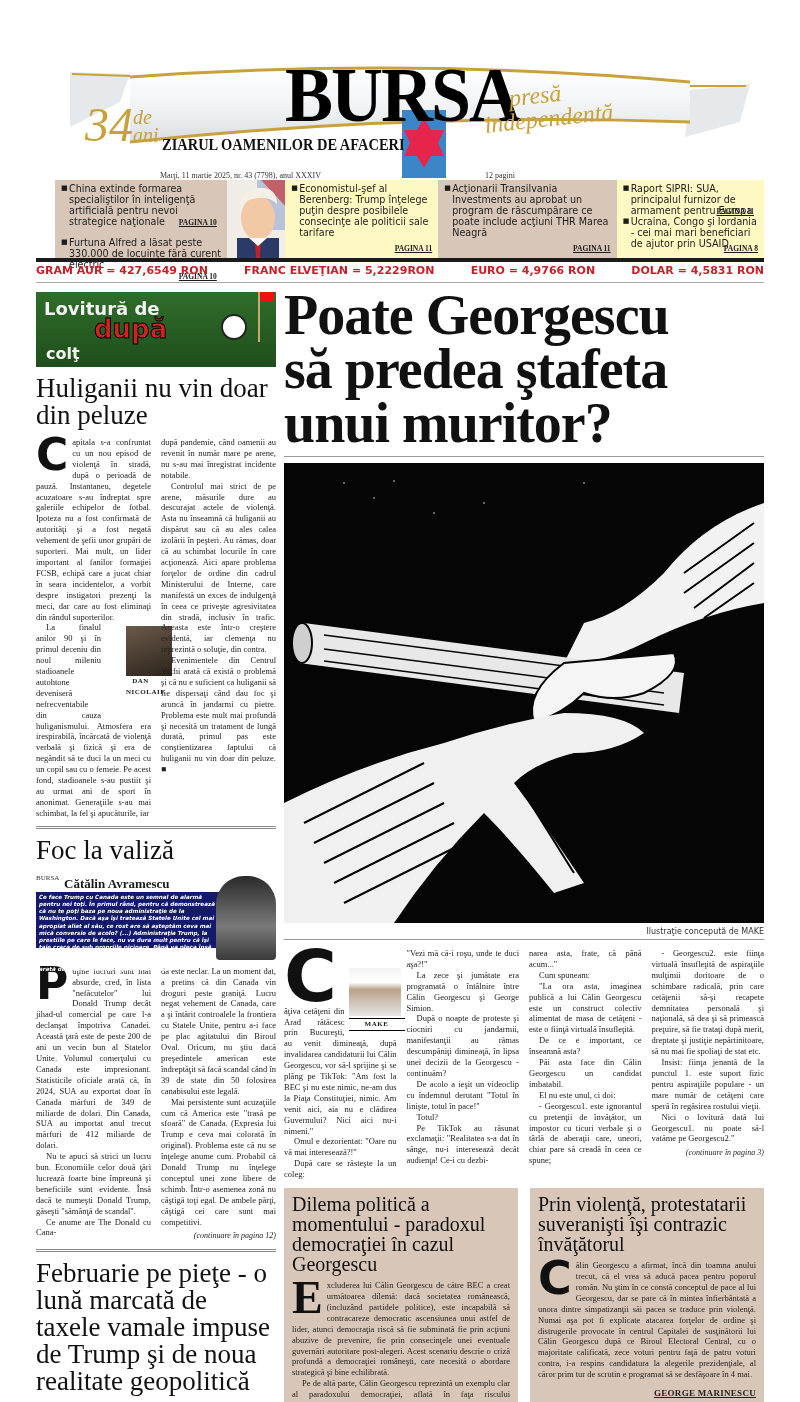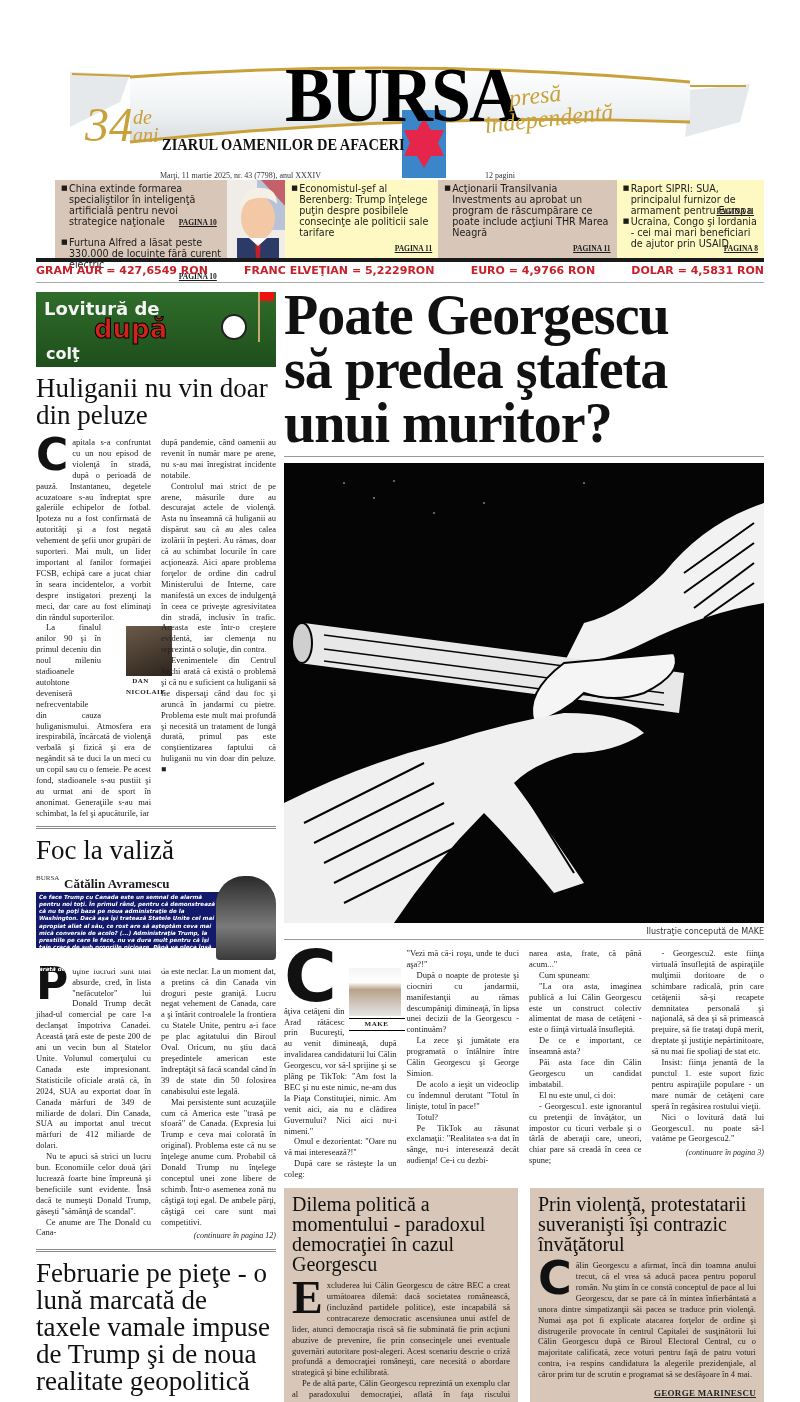--- a/index.html
+++ b/index.html
@@ -285,22 +285,22 @@
       <div style="float:right;width:56px;margin:20px -8px 2px 4px;clear:right">
         <div style="width:52px;height:48px;background:linear-gradient(180deg,#f4f4f4 0,#fff 30%,#b9a28a 45%,#e6e6e6 100%);"></div>
         <div class="byline-small" style="border-top:1px solid #000;border-bottom:1px solid #000;margin-top:2px">MAKE</div>
       </div>
       <p>âţiva cetăţeni din Arad rătăcesc prin Bucureşti, au venit dimineaţă, după invalidarea candidaturii lui Călin Georgescu, vor să-l sprijine şi se plâng pe TikTok: "Am fost la BEC şi nu este nimic, ne-am dus la Piaţa Constituţiei, nimic. Am venit aici, aia nu e clădirea Guvernului? Nici aici nu-i nimeni."</p>
       <p style="text-indent:10px">Omul e dezorientat: "Oare nu vă mai interesează?!"</p>
       <p style="text-indent:10px">După care se răsteşte la un coleg:</p>
     </div>
     <div class="body-text">
       <p>"Vezi mă că-i roşu, unde te duci aşa?!"</p>
+      <p style="text-indent:10px">La zece şi jumătate era programată o întâlnire între Călin Georgescu şi George Simion.</p>
       <p style="text-indent:10px">După o noapte de proteste şi ciocniri cu jandarmii, manifestanţii au rămas descumpăniţi dimineaţă, în lipsa unei decizii de la Georgescu - continuăm?</p>
-      <p style="text-indent:10px">La zece şi jumătate era programată o întâlnire între Călin Georgescu şi George Simion.</p>
       <p style="text-indent:10px">De acolo a ieşit un videoclip cu îndemnul derutant "Totul în linişte, totul în pace!"</p>
       <p style="text-indent:10px">Totul?</p>
       <p style="text-indent:10px">Pe TikTok au răsunat exclamaţii: "Realitatea s-a dat în sânge, nu-i interesează decât audienţa! Ce-i cu dezbi-</p>
     </div>
     <div class="body-text">
       <p>narea asta, frate, că până acum..."</p>
       <p style="text-indent:10px">Cum spuneam:</p>
       <p style="text-indent:10px">"La ora asta, imaginea publică a lui Călin Georgescu este un construct colectiv alimentat de masa de cetăţeni - este o fiinţă virtuală însufleţită.</p>
       <p style="text-indent:10px">De ce e important, ce înseamnă asta?</p>
       <p style="text-indent:10px">Păi asta face din Călin Georgescu un candidat imbatabil.</p>

